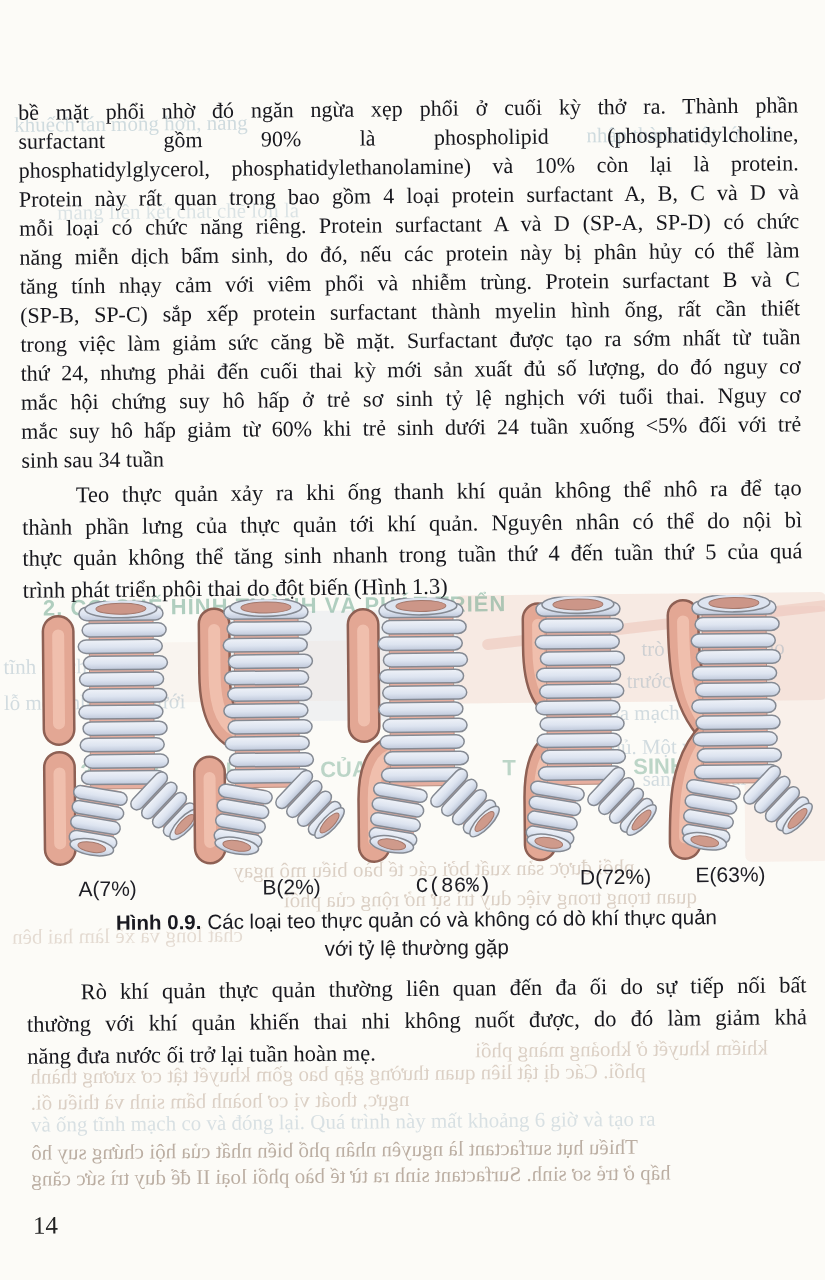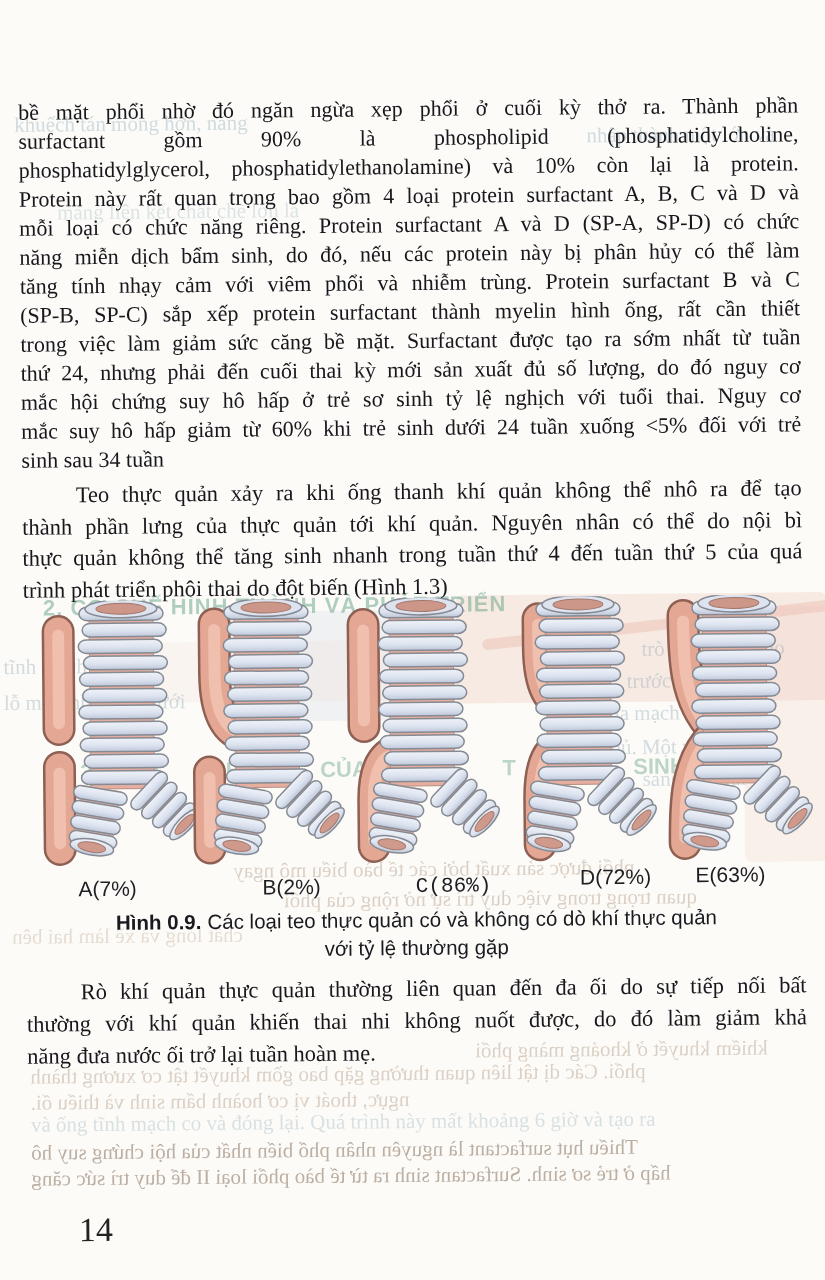--- a/index.html
+++ b/index.html
@@ -30,21 +30,21 @@
   .ghost{position:absolute;font:21px/26px "Liberation Serif",serif;
     white-space:nowrap;pointer-events:none;}
   .gh-cyan{color:#6a93a8;opacity:.30;}
   .gh-green{color:#55997c;opacity:.45;font-family:"Liberation Sans",sans-serif;
     font-weight:700;font-size:22px;}
   .gh-blue{color:#7d9cb0;opacity:.33;}
   .gh-tan{color:#9b7a61;opacity:.33;}
   .gh-tand{color:#7c6350;opacity:.5;}
   .mir{transform:scaleX(-1);}
   .wash{position:absolute;pointer-events:none;border-radius:6px;}
-  #pagenum{position:absolute;left:26px;top:1208px;font-size:34px;color:#222;margin-left:46px;}
+  #pagenum{position:absolute;left:26px;top:1208px;font-size:25px;color:#222;}
   .esoU{fill:none;stroke:#8e6054;stroke-width:33;stroke-linecap:round;}
   .esoM{fill:none;stroke:#e3a794;stroke-width:28;stroke-linecap:round;}
   .esoH{fill:none;stroke:#f2c3b1;stroke-width:12;stroke-linecap:round;opacity:.85;}
 </style>
 </head>
 <body>
 
 <div id="content">
 
   <div class="wash" style="left:455px;top:596px;width:370px;height:108px;background:rgba(236,196,182,.30);"></div>

